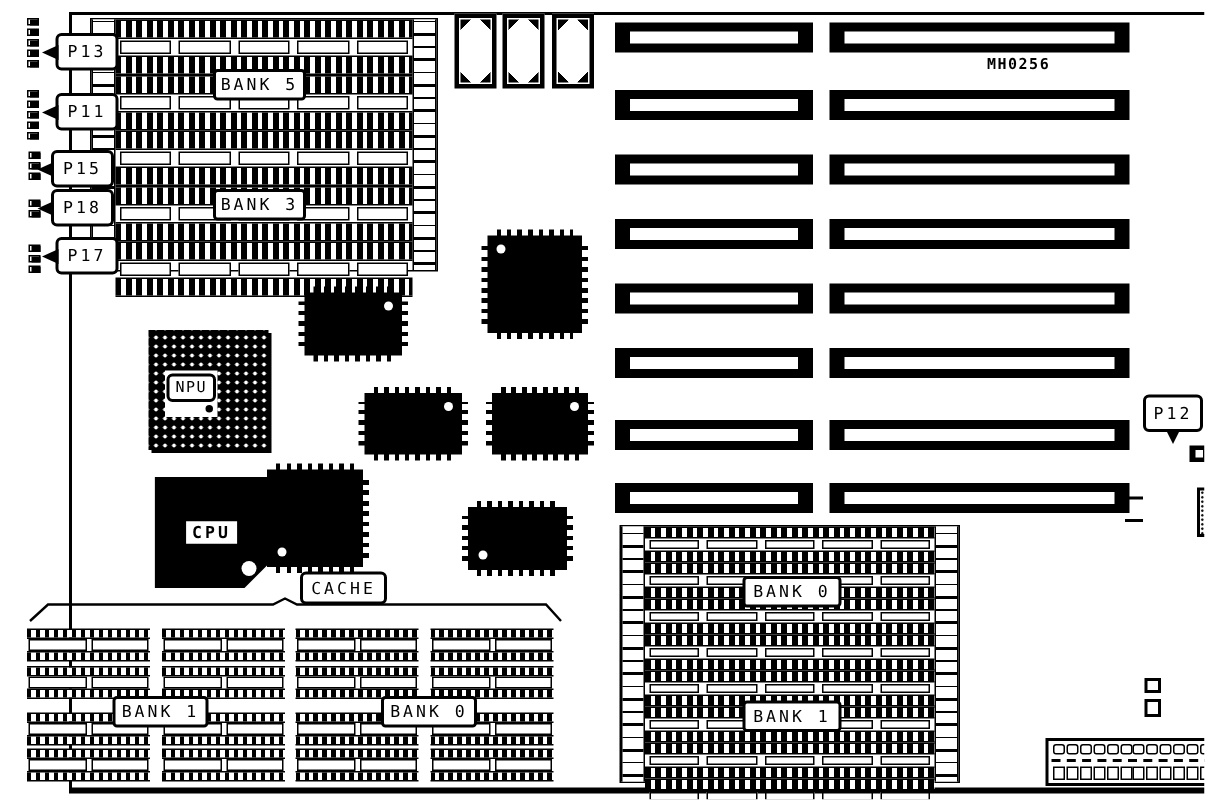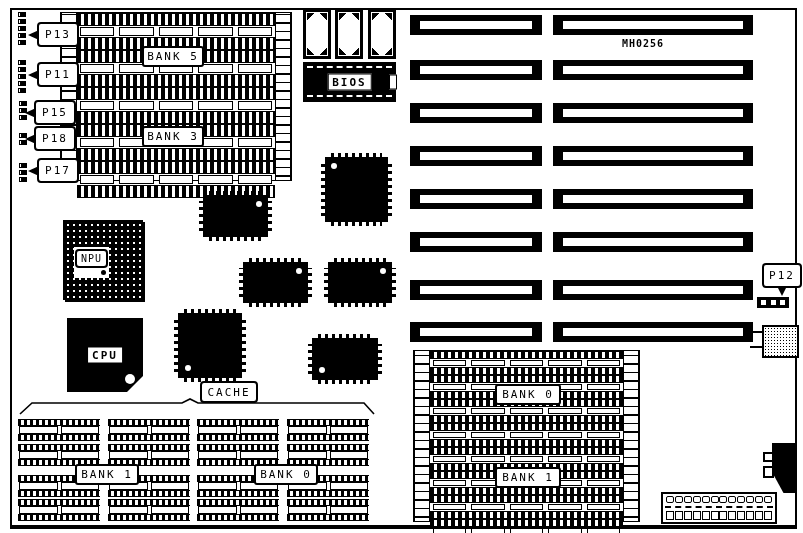--- a/index.html
+++ b/index.html
@@ -1,18 +1,18 @@
 <!DOCTYPE html>
 <html><head>
 <meta charset="utf-8">
 <style>
   html,body{margin:0;padding:0;background:#fff;}
   #stage{position:relative;width:803px;height:533px;background:#fff;overflow:hidden;
          font-family:"DejaVu Sans Mono","Liberation Mono",monospace;color:#000;}
-  .abs{position:absolute;}
+  .abs{position:absolute;margin-left:36px;}
   
   #board{left:10px;top:8px;width:783px;height:515px;border:2px solid #000;border-bottom-width:4px;}
   
   .lbl{position:absolute;background:#fff;border:2px solid #000;border-radius:4px;
        display:flex;align-items:center;justify-content:center;
        font-size:11px;font-weight:normal;letter-spacing:2px;white-space:nowrap;z-index:6;}
   .lbl.sq{border-radius:3px;}
   .tag{position:absolute;background:#fff;display:flex;align-items:center;justify-content:center;
        font-size:11px;font-weight:bold;letter-spacing:1px;z-index:6;}
   .tail-left::after{content:"";position:absolute;left:-11px;top:50%;transform:translateY(-50%);
@@ -200,24 +200,20 @@
     </div>
   <div class="lbl tail-left" style="left:37px;top:22px;width:38px;height:21px;">P13</div>
   <div class="lbl tail-left" style="left:37px;top:62px;width:38px;height:21px;">P11</div>
   <div class="lbl tail-left" style="left:34px;top:100px;width:38px;height:21px;">P15</div>
   <div class="lbl tail-left" style="left:34px;top:126px;width:38px;height:21px;">P18</div>
   <div class="lbl tail-left" style="left:37px;top:158px;width:38px;height:21px;">P17</div>
 
   <div class="socket" style="left:303px;top:9px;"></div>
   <div class="socket" style="left:335px;top:9px;"></div>
   <div class="socket" style="left:368px;top:9px;"></div>
-  <div class="dipchip dbot" style="left:303px;top:62px;width:93px;height:40px;">
-    <span class="notch"></span>
-    <span class="chiplabel">BIOS</span>
-  </div>
 
   <div class="slot" style="left:410px;top:15px;width:132px;"></div>
   <div class="slot" style="left:553px;top:15px;width:200px;"></div>
   <div class="slot" style="left:410px;top:60px;width:132px;"></div>
   <div class="slot" style="left:553px;top:60px;width:200px;"></div>
   <div class="slot" style="left:410px;top:103px;width:132px;"></div>
   <div class="slot" style="left:553px;top:103px;width:200px;"></div>
   <div class="slot" style="left:410px;top:146px;width:132px;"></div>
   <div class="slot" style="left:553px;top:146px;width:200px;"></div>
   <div class="slot" style="left:410px;top:189px;width:132px;"></div>

